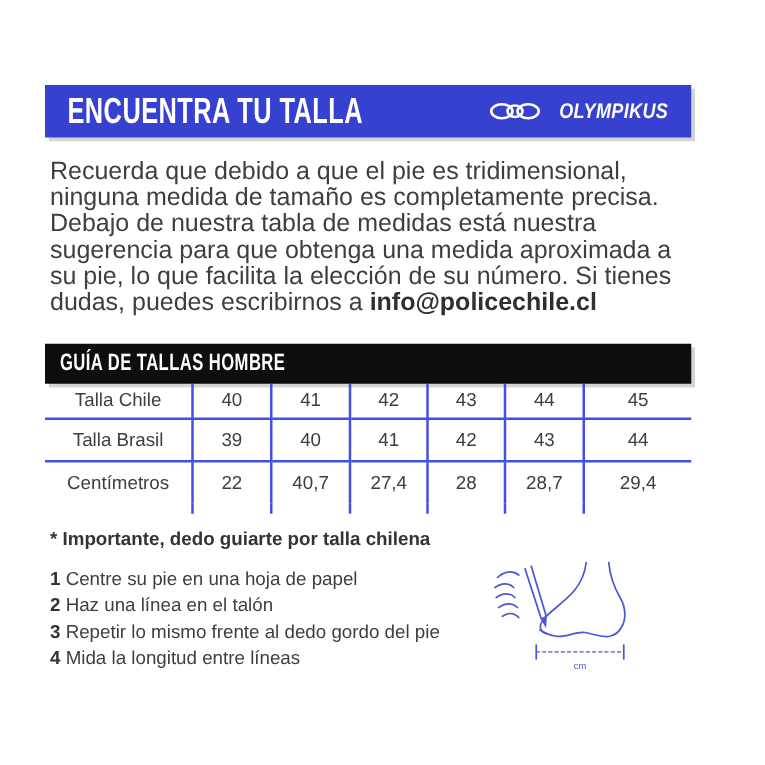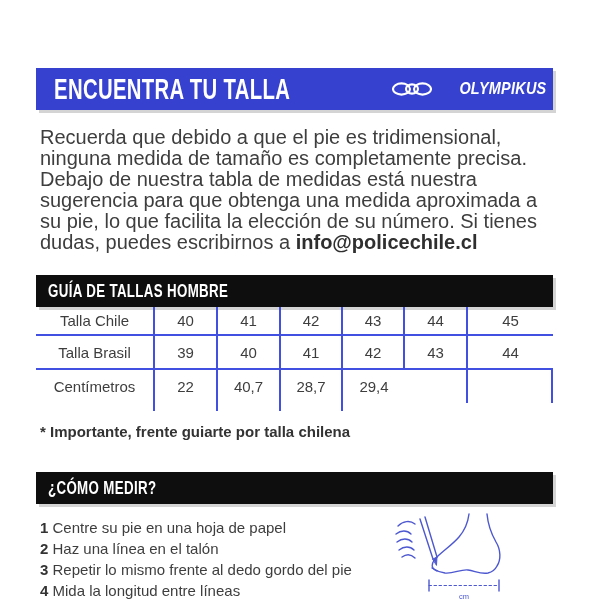--- a/index.html
+++ b/index.html
@@ -17,21 +17,21 @@
 
   
   .bar{display:flex;align-items:center;box-shadow:3px 3px 0 rgba(160,160,160,0.45);}
   .blue-bar{margin-top:68px;height:42px;background:var(--brand-blue);padding:0 16px 0 18px;}
   .black-bar{height:32px;background:var(--bar-black);padding:0 12px;}
   .cond{display:inline-block;transform:scaleX(0.7);transform-origin:0 50%;font-weight:700;color:#fff;white-space:nowrap;letter-spacing:.5px;}
   .page-title-text{font-size:29px;}
   .bar-title-text{font-size:19px;}
 
   
-  .logo{display:flex;align-items:center;gap:12px;}
+  .logo{display:flex;align-items:center;gap:0;}
   .logo-text{display:inline-block;transform:scaleX(0.85);transform-origin:100% 50%;font-weight:700;font-style:italic;color:#fff;font-size:17px;letter-spacing:.3px;white-space:nowrap;}
 
   
   .intro{margin:17px 0 0 4px;width:514px;font-size:20px;line-height:21px;}
   .intro .email{font-weight:700;color:#2f2f2f;text-decoration:none;}
 
   
   .guide-bar{margin-top:22px;}
   .size-table{display:grid;grid-template-columns:119px 63px 63px 62px 62px 63px 1fr;grid-template-rows:29px 34px 33px 8px;width:517px;}
   .t-cell{display:flex;align-items:center;justify-content:center;font-size:15px;border-right:2px solid var(--line-blue);}
@@ -86,37 +86,36 @@
       <div class="t-cell hline">39</div>
       <div class="t-cell hline">40</div>
       <div class="t-cell hline">41</div>
       <div class="t-cell hline">42</div>
       <div class="t-cell hline">43</div>
       <div class="t-cell hline last">44</div>
 
       <div class="t-cell">Centímetros</div>
       <div class="t-cell">22</div>
       <div class="t-cell">40,7</div>
+      <div class="t-cell">27,4</div>
+      <div class="t-cell">28</div>
       <div class="t-cell">28,7</div>
       <div class="t-cell last">29,4</div>
 
       <div class="t-stub"></div>
       <div class="t-stub"></div>
       <div class="t-stub"></div>
       <div class="t-stub"></div>
       <div class="t-stub"></div>
       <div class="t-stub"></div>
       <div class="t-stub last"></div>
     </div>
 
-    <p class="note">* Importante, frente guiarte por talla chilena</p>
+    <p class="note">* Importante, dedo guiarte por talla chilena</p>
 
-    <div class="bar black-bar measure-bar">
-      <span class="cond bar-title-text">¿CÓMO MEDIR?</span>
-    </div>
 
     <div class="measure-row">
       <div class="steps">
         <div class="step"><b>1</b> <span>Centre su pie en una hoja de papel</span></div>
         <div class="step"><b>2</b> <span>Haz una línea en el talón</span></div>
         <div class="step"><b>3</b> <span>Repetir lo mismo frente al dedo gordo del pie</span></div>
         <div class="step"><b>4</b> <span>Mida la longitud entre líneas</span></div>
       </div>
 
       <svg class="foot-illu" width="130" height="95" viewBox="0 0 130 95">

